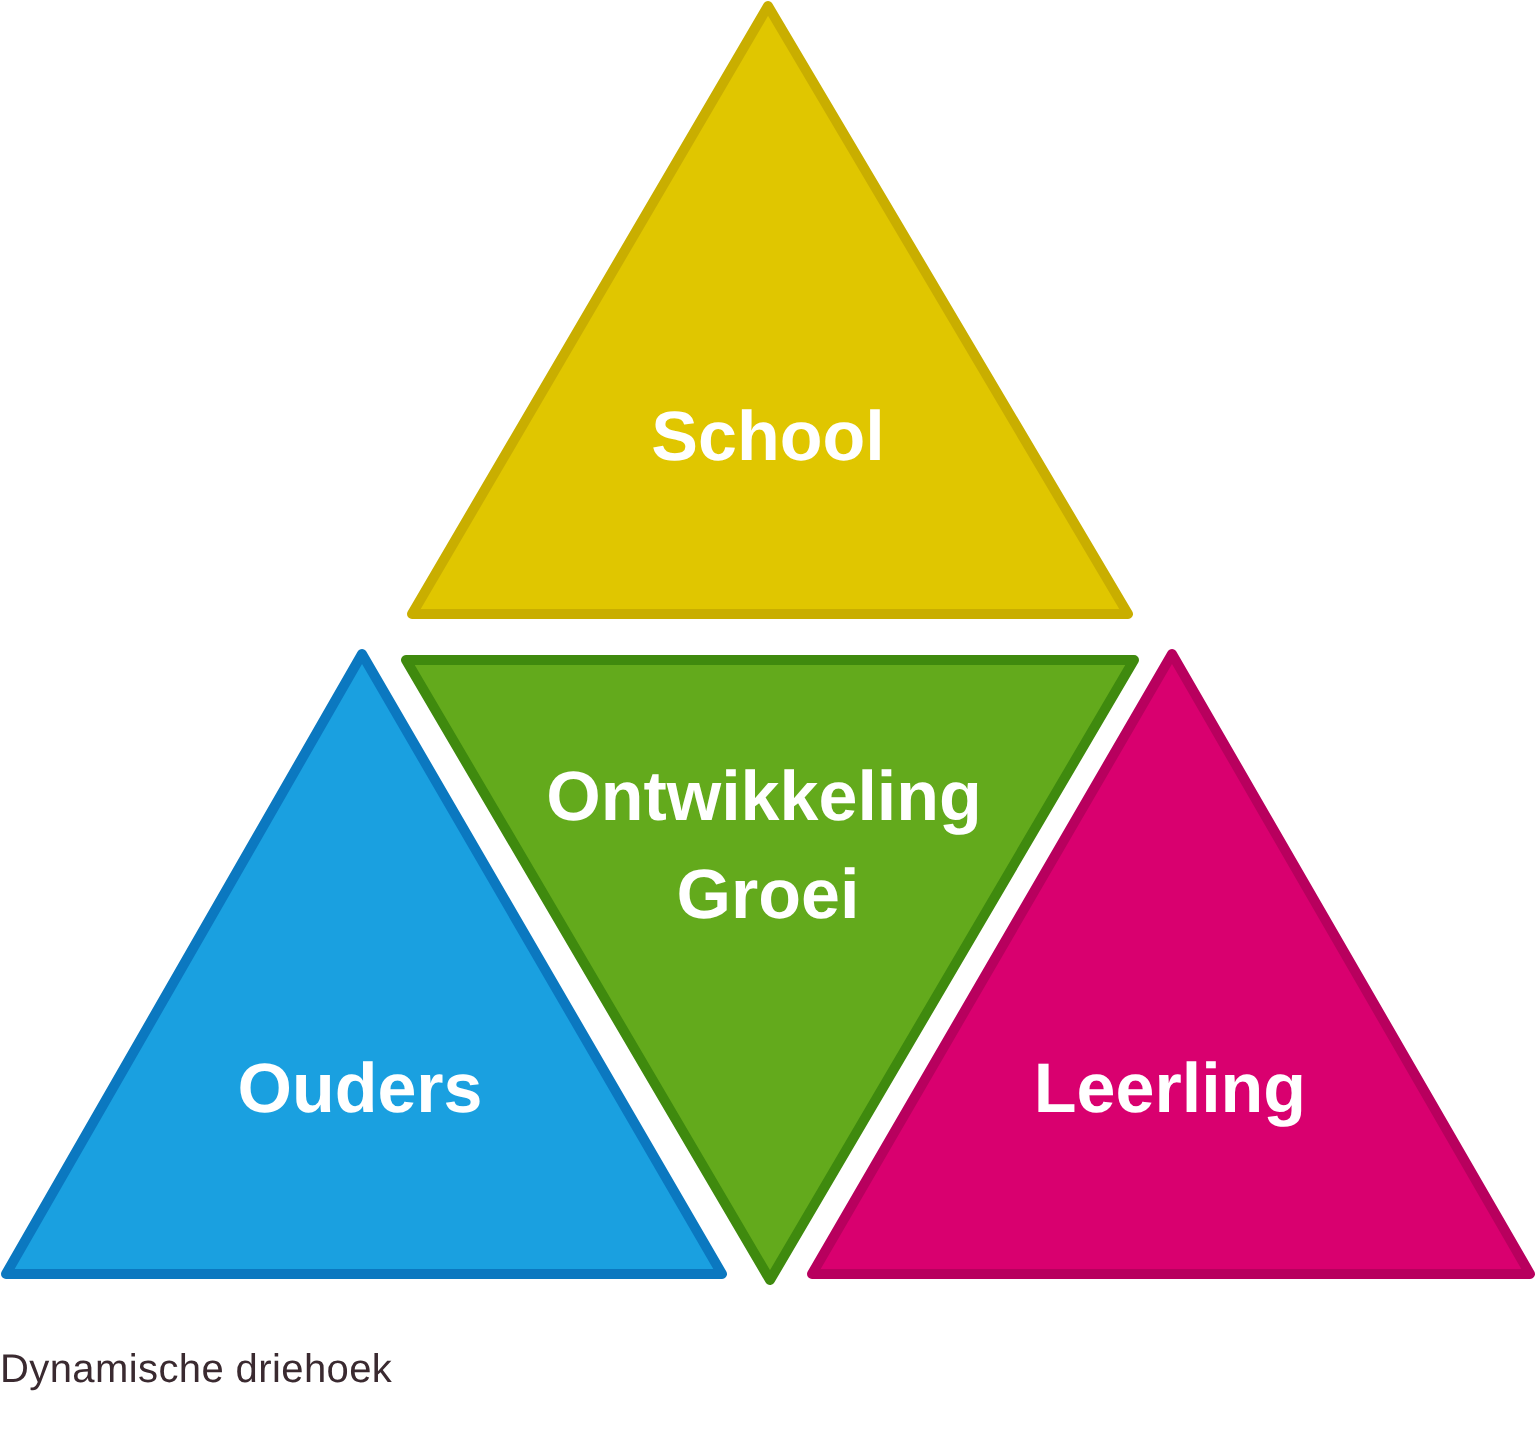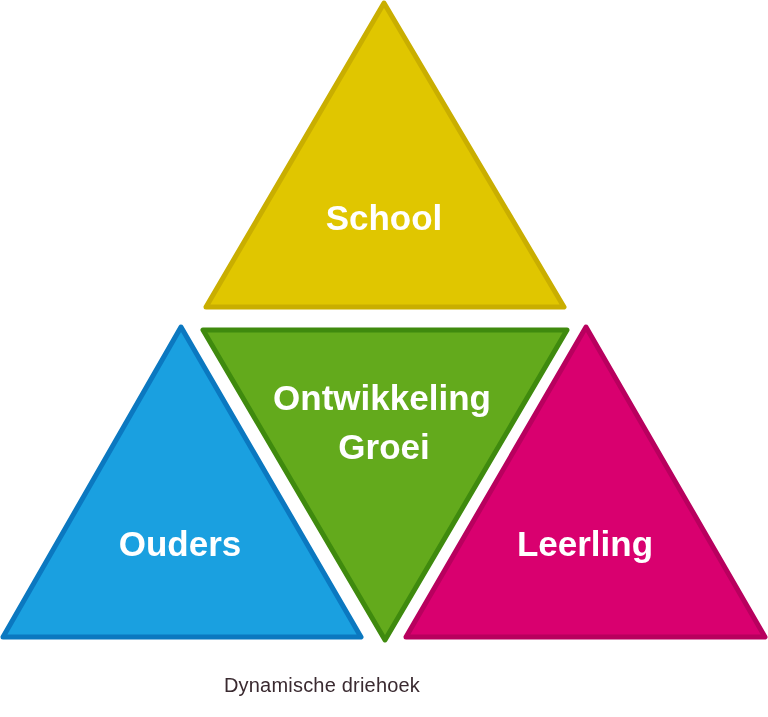--- a/index.html
+++ b/index.html
@@ -22,24 +22,23 @@
       height: 660px;
     }
     .tri-label {
       font-family: "Liberation Sans", sans-serif;
       font-weight: bold;
       font-size: 35px;
       fill: #ffffff;
     }
     #caption {
       position: absolute;
-      left: 14px;
+      left: 0;
       top: 674px;
       width: 616px;
-      text-align: center;
       font-family: "Liberation Sans", sans-serif;
       font-size: 20px;
       color: #3a2a30;
       letter-spacing: 0.2px;
     }
   </style>
 </head>
 <body>
 
 <svg id="diagram" viewBox="0 0 768 660" xmlns="http://www.w3.org/2000/svg">

